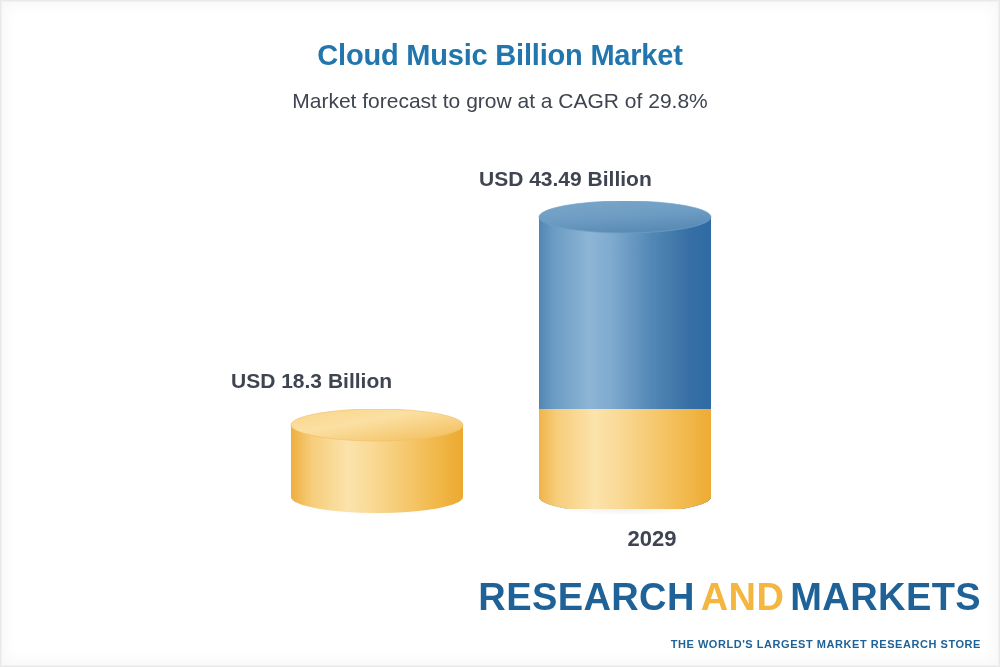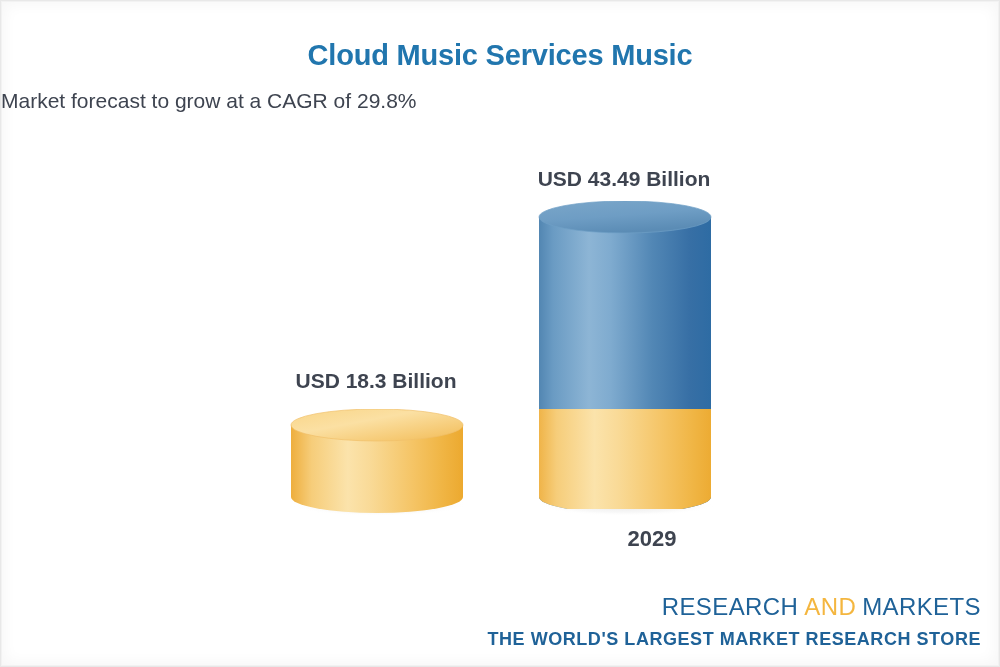--- a/index.html
+++ b/index.html
@@ -38,40 +38,40 @@
     text-align: center;
     font-size: 29px;
     font-weight: bold;
     color: #2176ae;
     letter-spacing: -0.2px;
   }
   #chart-subtitle {
     position: absolute;
     left: 0; right: 0;
     top: 88px;
+    text-align: center;
     font-size: 21px;
     font-weight: normal;
     color: #3e4450;
   }
 
   
   #plot-area {
     position: absolute;
     left: 0;
     top: 140px;
     width: 1000px;
     height: 440px;
   }
 
   .cylinder {
     position: absolute;
   }
   .value-label {
     position: absolute;
-    text-align: center;
     font-size: 21px;
     font-weight: bold;
     color: #3e4450;
     white-space: nowrap;
   }
   .category-label {
     position: absolute;
     text-align: center;
     font-size: 22px;
     font-weight: bold;
@@ -88,47 +88,47 @@
     color: #8d9199;
     letter-spacing: 0.1px;
   }
   #brand-logo {
     position: absolute;
     right: 18px;
     bottom: 16px;
     text-align: right;
   }
   #brand-wordmark {
-    font-size: 24px;
-    font-weight: normal;
+    font-size: 38px;
+    font-weight: bold;
     color: #1f6298;
     letter-spacing: 0.4px;
     line-height: 1.05;
     white-space: nowrap;
   }
   #brand-wordmark .and {
     color: #f4b63f;
   }
   #brand-tagline {
-    margin-top: 10px;
-    font-size: 18px;
+    margin-top: 20px;
+    font-size: 11px;
     font-weight: bold;
     color: #1f6298;
     letter-spacing: 0.55px;
     white-space: nowrap;
   }
 </style>
 </head>
 <body>
 
 <div id="infographic">
 
   <div id="frame-glow"></div>
 
-  <div id="chart-title">Cloud Music Services Music</div>
+  <div id="chart-title">Cloud Music Billion Market</div>
 
   <div id="chart-subtitle">Market forecast to grow at a CAGR of 29.8%</div>
 
   <div id="plot-area">
 
     <div class="value-label" style="left:230px; top:228px; width:290px;">USD 18.3 Billion</div>
 
     <svg class="cylinder" style="left:286px; top:268px;" width="180" height="108" viewBox="0 0 180 108" xmlns="http://www.w3.org/2000/svg">
       <defs>
         <linearGradient id="gold-body" x1="0" y1="0" x2="1" y2="0">

